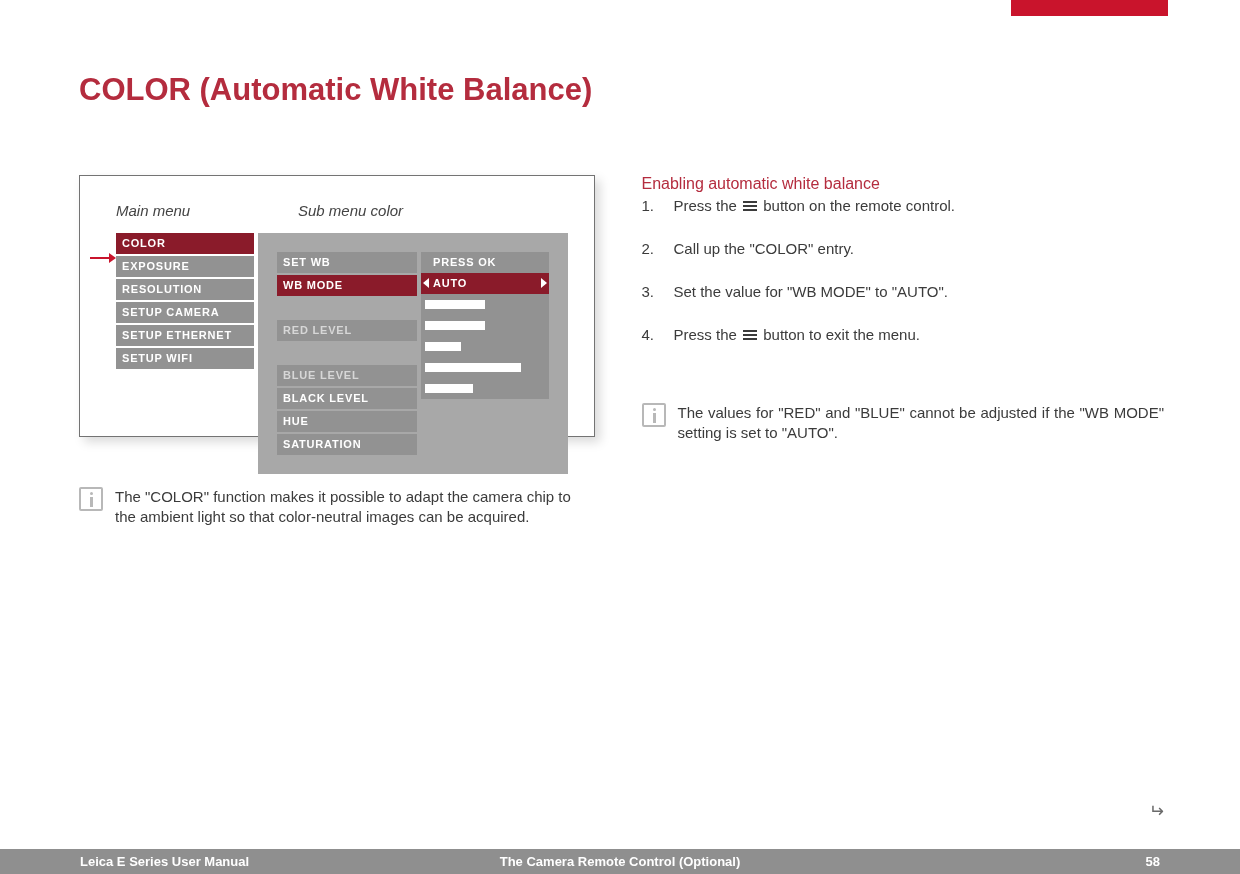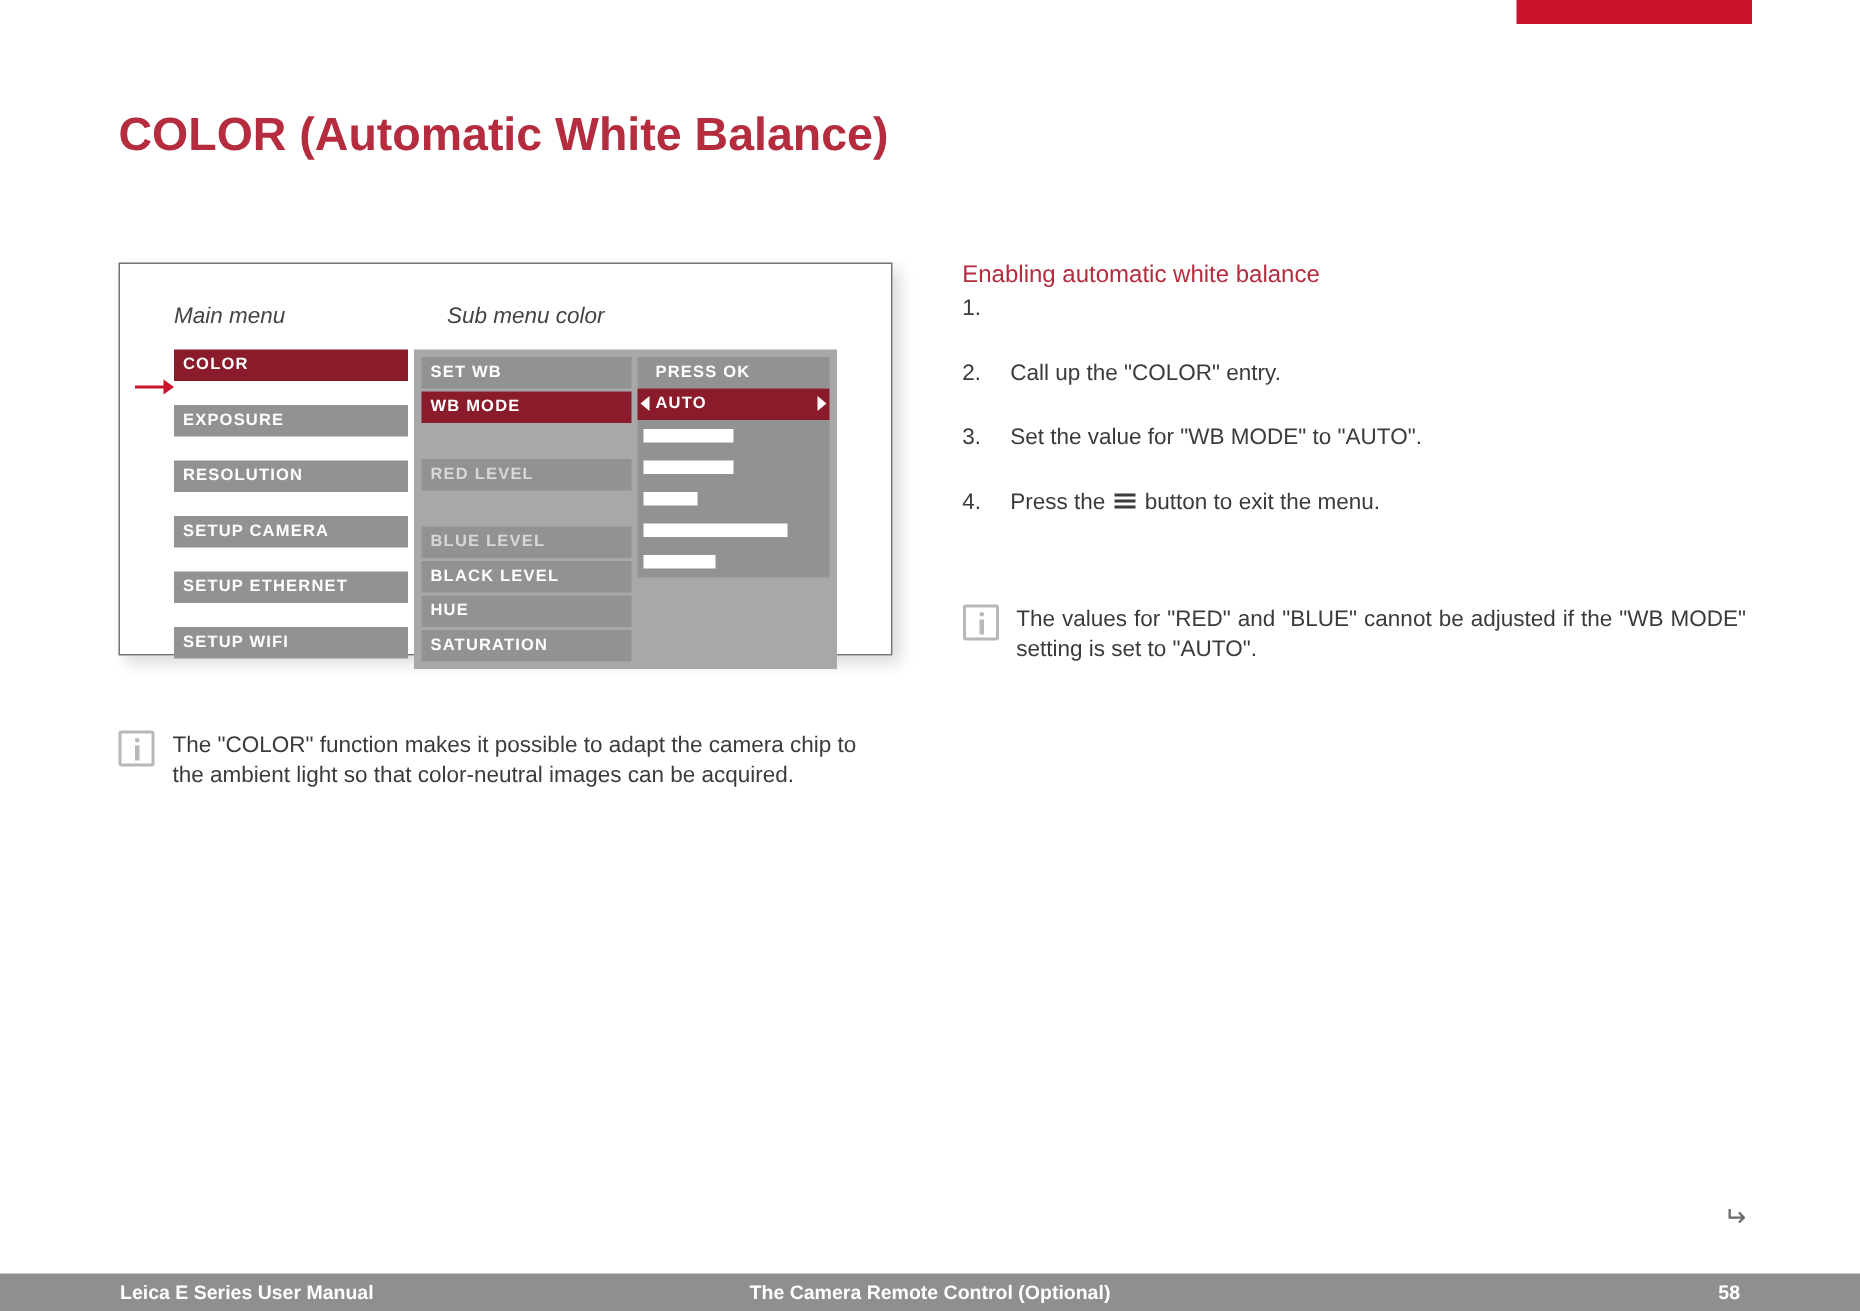--- a/index.html
+++ b/index.html
@@ -7,22 +7,22 @@
   .page { position: relative; width: 1240px; height: 874px; }
   .top-tab { position: absolute; top: 0; right: 72px; width: 157px; height: 16px; background: #c9142c; }
   .title { position: absolute; left: 79px; top: 72px; font-size: 31px; font-weight: 700; color: #b42c3e; }
   .columns { position: absolute; left: 79px; top: 175px; width: 1085px; display: flex; gap: 40px; }
   .col { flex: 1 1 0; }
   .diagram-wrap { width: 516px; height: 262px; border: 1px solid #737373; box-shadow: 5px 5px 10px rgba(0,0,0,0.15); position: relative; padding: 26px 26px 22px 36px; }
   .diag-labels { display: flex; gap: 18px; font-size: 15px; font-style: italic; color: #444; margin-bottom: 14px; }
   .diag-labels .lbl-main { width: 164px; }
   .diag-labels .lbl-sub  { width: 164px; }
   .menu-row { display: flex; gap: 4px; align-items: flex-start; }
-  .main-menu { display: flex; flex-direction: column; gap: 16px; width: 156px; }
-  .sub-block { background: #a8a8a8; padding: 5px; display: flex; gap: 4px; }
+  .main-menu { display: flex; flex-direction: column; gap: 2px; width: 156px; }
+  .sub-block { background: #a8a8a8; padding: 19px; display: flex; gap: 4px; }
   .sub-menu  { display: flex; flex-direction: column; gap: 2px; width: 140px; }
   .val-col   { display: flex; flex-direction: column; gap: 0; width: 128px; }
   .item { font-size: 11px; font-weight: 700; letter-spacing: 0.8px; padding: 3px 6px; height: 21px; line-height: 15px; color: #fff; white-space: nowrap; }
   .item.sel { background: #8a1b2a; }
   .item.norm { background: #929292; }
   .item.dim { background: #929292; color: #d7d7d7; margin-top: 22px; }
   .val { height: 21px; position: relative; }
   .val.text { font-size: 11px; font-weight: 700; letter-spacing: 0.8px; color: #fff; padding: 3px 12px; background: #929292; line-height: 15px; }
   .val.sel  { background: #8a1b2a; }
   .val .tri-l, .val .tri-r { position: absolute; top: 5px; width: 0; height: 0; border-top: 5px solid transparent; border-bottom: 5px solid transparent; }
@@ -118,20 +118,25 @@
         <div class="info-icon"></div>
         <div class="info-text">The "COLOR" function makes it possible to adapt the camera chip to the ambient light so that color-neutral images can be acquired.</div>
       </div>
     </div>
 
     <div class="col">
       <div class="r-head">Enabling automatic white balance</div>
       <ol class="steps">
         <li>
           <span class="num">1.</span>
+          <span>
+            <span>Press the </span>
+            <span class="menu-glyph"><span></span><span></span><span></span></span>
+            <span> button on the remote control.</span>
+          </span>
         </li>
         <li>
           <span class="num">2.</span>
           <span>Call up the "COLOR" entry.</span>
         </li>
         <li>
           <span class="num">3.</span>
           <span>Set the value for "WB MODE" to "AUTO".</span>
         </li>
         <li>

